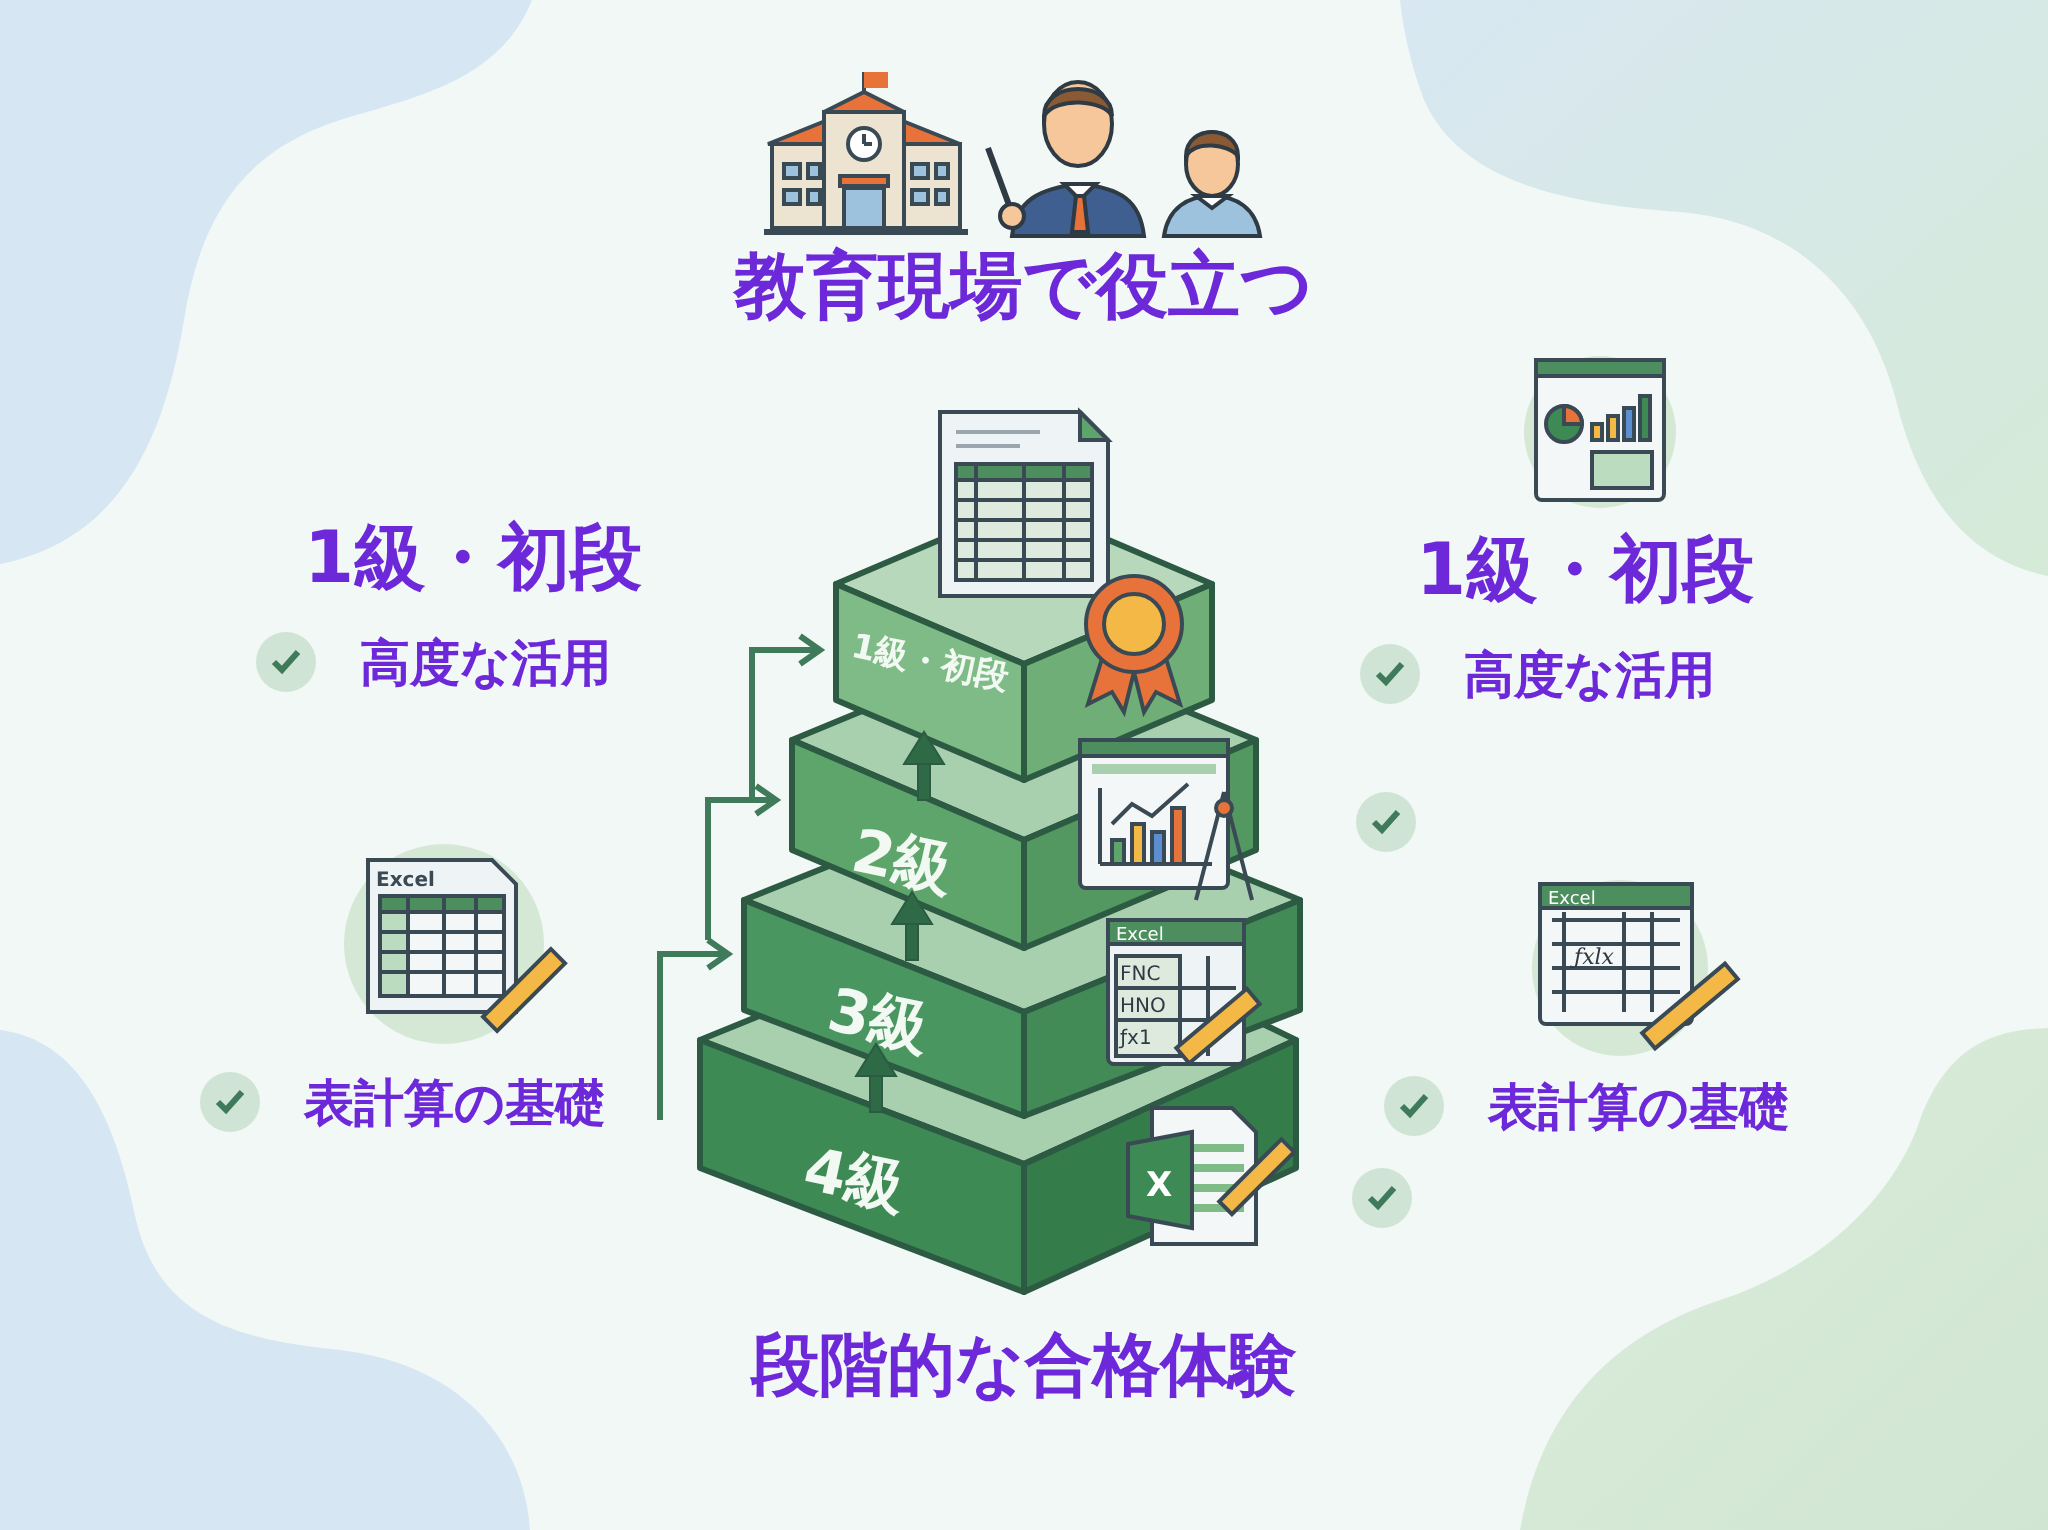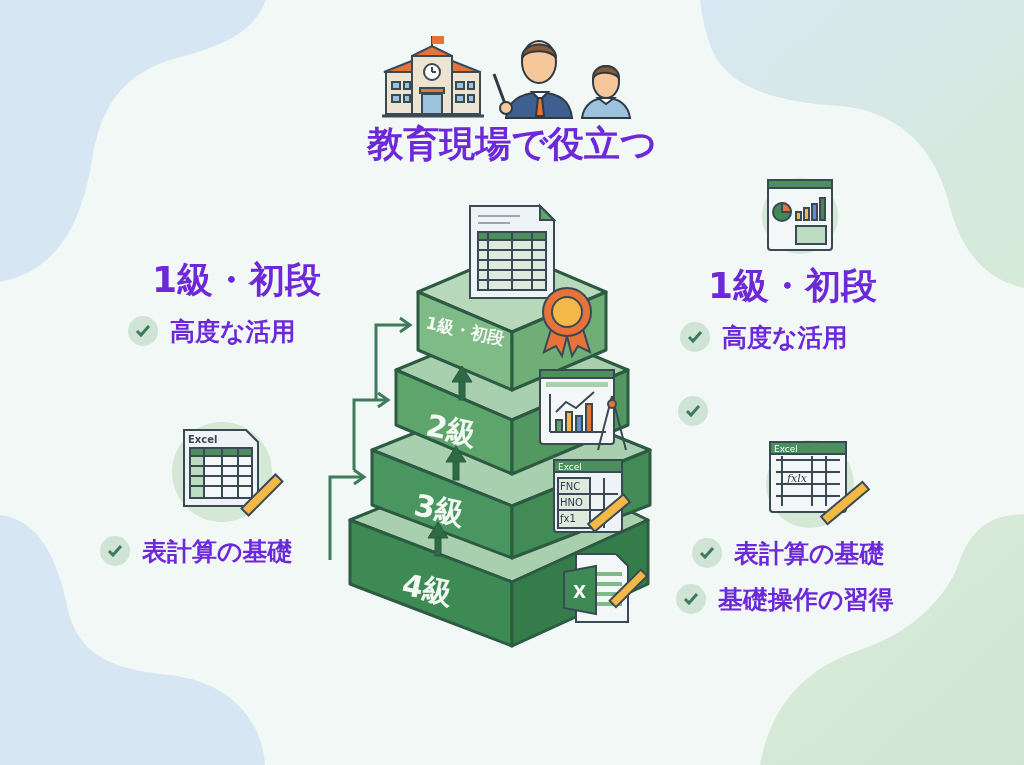--- a/index.html
+++ b/index.html
@@ -11,21 +11,21 @@
     }
     .stage { position: absolute; inset: 0; }
     .bg-svg { position: absolute; left: 0; top: 0; }
     .label {
       position: absolute; color: #6d28d9; font-weight: bold;
       white-space: nowrap; line-height: 1;
     }
     .title-top { left: 0; width: 1024px; top: 126px; text-align: center; font-size: 36px; }
     .title-bottom { left: 0; width: 1024px; top: 666px; text-align: center; font-size: 34px; }
     .heading { font-size: 36px; }
-    .item { font-size: 25px; display: flex; align-items: center; gap: 12px; }
+    .item { font-size: 25px; display: flex; align-items: center; gap: 22px; }
     .check {
       width: 30px; height: 30px; border-radius: 50%;
       background: #cfe4d4; display: inline-flex; align-items: center; justify-content: center;
     }
     .check svg { width: 20px; height: 20px; }
     .pyr-svg { position: absolute; left: 0; top: 0; }
   </style>
 </head>
 <body>
 
@@ -304,16 +304,16 @@
         </svg>
       </span>
     <span>表計算の基礎</span>
   </div>
   <div class="label item" style="left:676px; top:584px;">
     <span class="check">
         <svg viewBox="0 0 20 20">
           <polyline points="4,10 8,14 16,5" fill="none" stroke="#3f7a5a" stroke-width="3"></polyline>
         </svg>
       </span>
-    <span>基礎操作の習得</span>
-  </div>
-
+  </div>
+
+  <div class="label title-bottom">段階的な合格体験</div>
 </div>
 
 </body></html>

